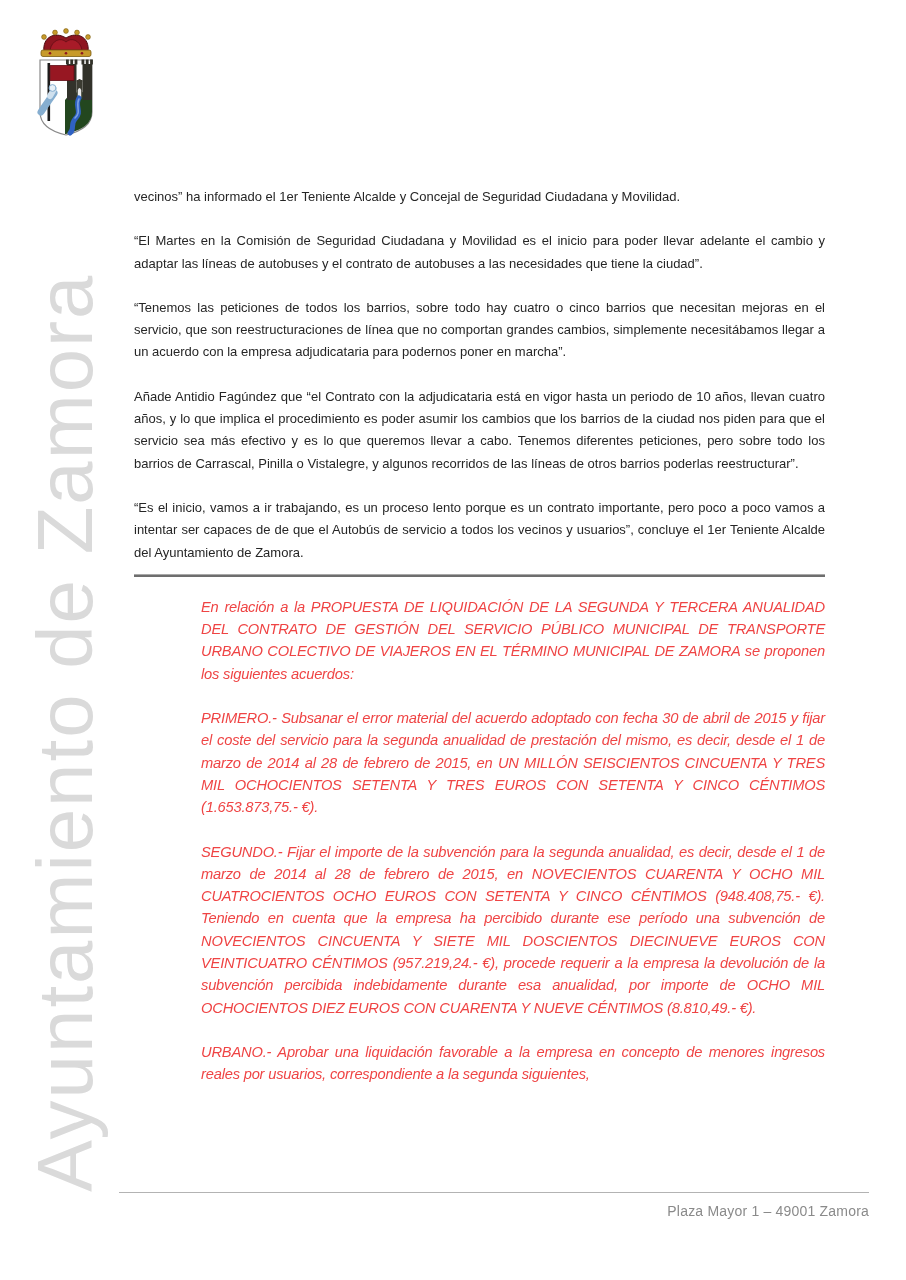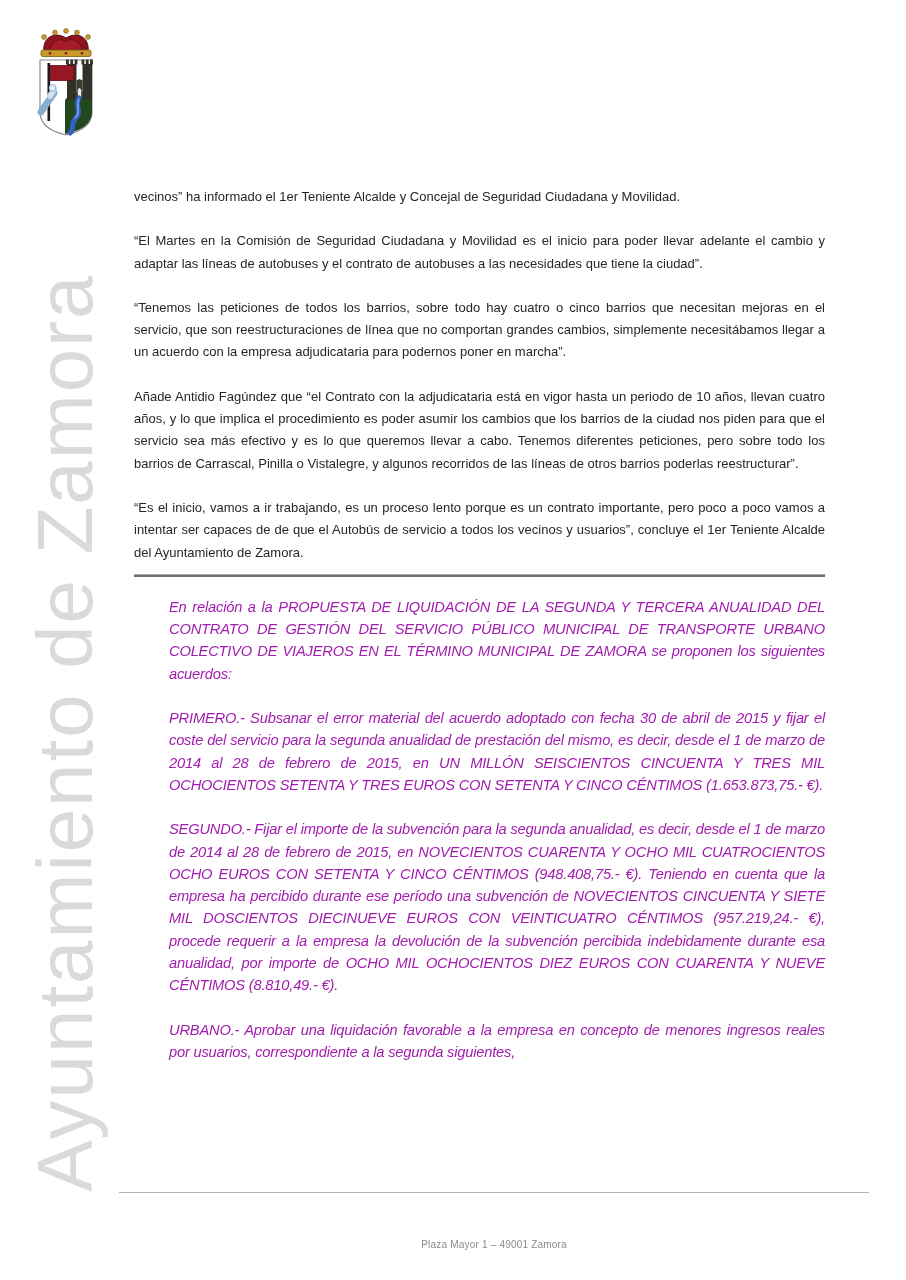--- a/index.html
+++ b/index.html
@@ -21,41 +21,40 @@
   .doc{
     position:absolute;left:134px;top:186px;width:691px;
     color:#262626;
   }
   .doc p{
     margin:0 0 22px 0;
     font-size:13px;line-height:22.3px;
     text-align:justify;
   }
   .doc p.proposal{
-    margin-left:35px;
+    margin-left:67px;
     font-style:italic;
     font-size:14.7px;line-height:22.3px;
     letter-spacing:-0.2px;
-    color:#a21caf;
+    color:#ef4444;
   }
   .doc .bold{font-weight:normal;}
   .divider{
     height:2px;background:#6e6e6e;border-top:1px solid #a8a8a8;
     margin:-12px 0 19px 0;
   }
   
   .footer-rule{
     position:absolute;left:119px;top:1192px;width:750px;height:0;
     border-top:1px solid #b3b3b3;
   }
   .footer-text{
     position:absolute;left:119px;top:1203px;width:750px;
-    text-align:center;font-size:10px;color:#8a8a8a;
+    text-align:right;font-size:14px;color:#8a8a8a;
     letter-spacing:0.2px;
-    margin-top:36px;
   }
 </style>
 </head>
 <body>
 
 <div class="watermark">Ayuntamiento de Zamora</div>
 
 <svg class="logo" viewBox="0 0 76 112" aria-hidden="true">
 
   <g>

